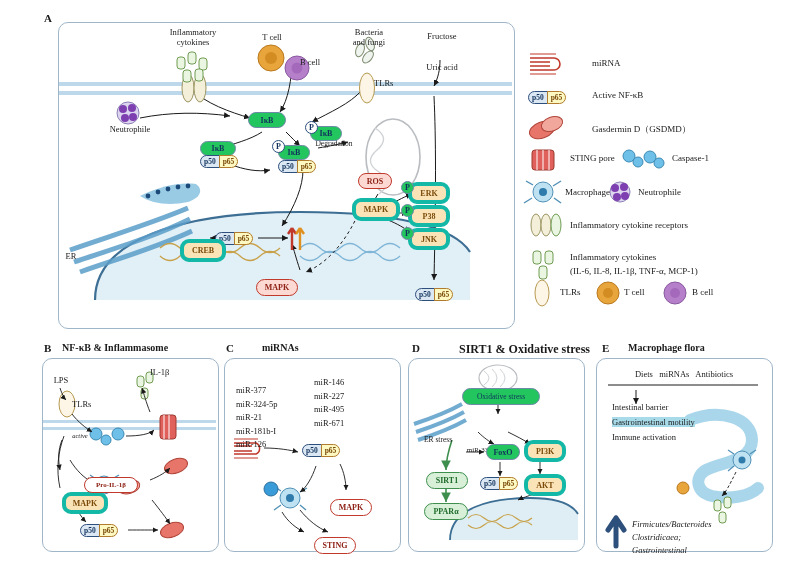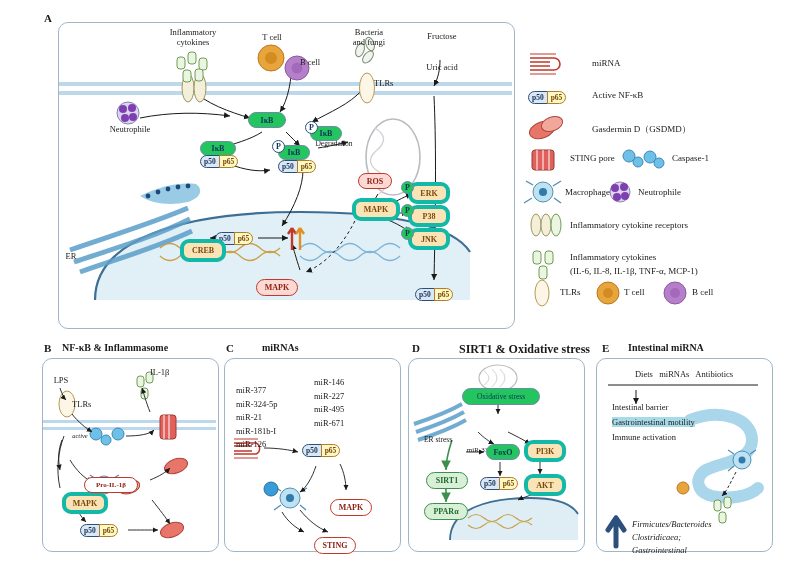--- a/index.html
+++ b/index.html
@@ -426,21 +426,21 @@
 <div class="pill orange" style="left:524px;top:440px;width:34px;height:14px;">PI3K</div>
 <div class="pill orange" style="left:524px;top:474px;width:34px;height:14px;">AKT</div>
 <div class="pill green" style="left:426px;top:472px;width:40px;height:15px;">SIRT1</div>
 <div class="pill green" style="left:424px;top:503px;width:42px;height:15px;">PPARα</div>
 <div class="nfkb" style="left:480px;top:477px;">
   <span class="p50">p50</span>
   <span class="p65">p65</span>
 </div>
 
 <div class="lbl" style="left:602px;top:342px;font-size:11px;">E</div>
-<div class="lbl" style="left:628px;top:342px;font-size:10px;">Intestinal miRNA</div>
+<div class="lbl" style="left:628px;top:342px;font-size:10px;">Macrophage flora</div>
 <div class="panel" style="left:596px;top:358px;width:175px;height:192px;"></div>
 
 <svg width="796" height="572">
   <line x1="608" y1="385" x2="758" y2="385" stroke="#1a1a1a" stroke-width="1"></line>
 
   <path d="M690 420 C 720 408, 752 418, 752 440 C 752 462, 720 462, 706 470 C 694 477, 696 492, 712 496 C 730 500, 750 496, 758 488" fill="none" stroke="#a9d6ea" stroke-width="12" stroke-linecap="round"></path>
 
   <g stroke="#1a1a1a" stroke-width="1" fill="none" marker-end="url(#ah)">
     <path d="M636 390 C 636 396, 636 400, 636 404"></path>
   </g>

